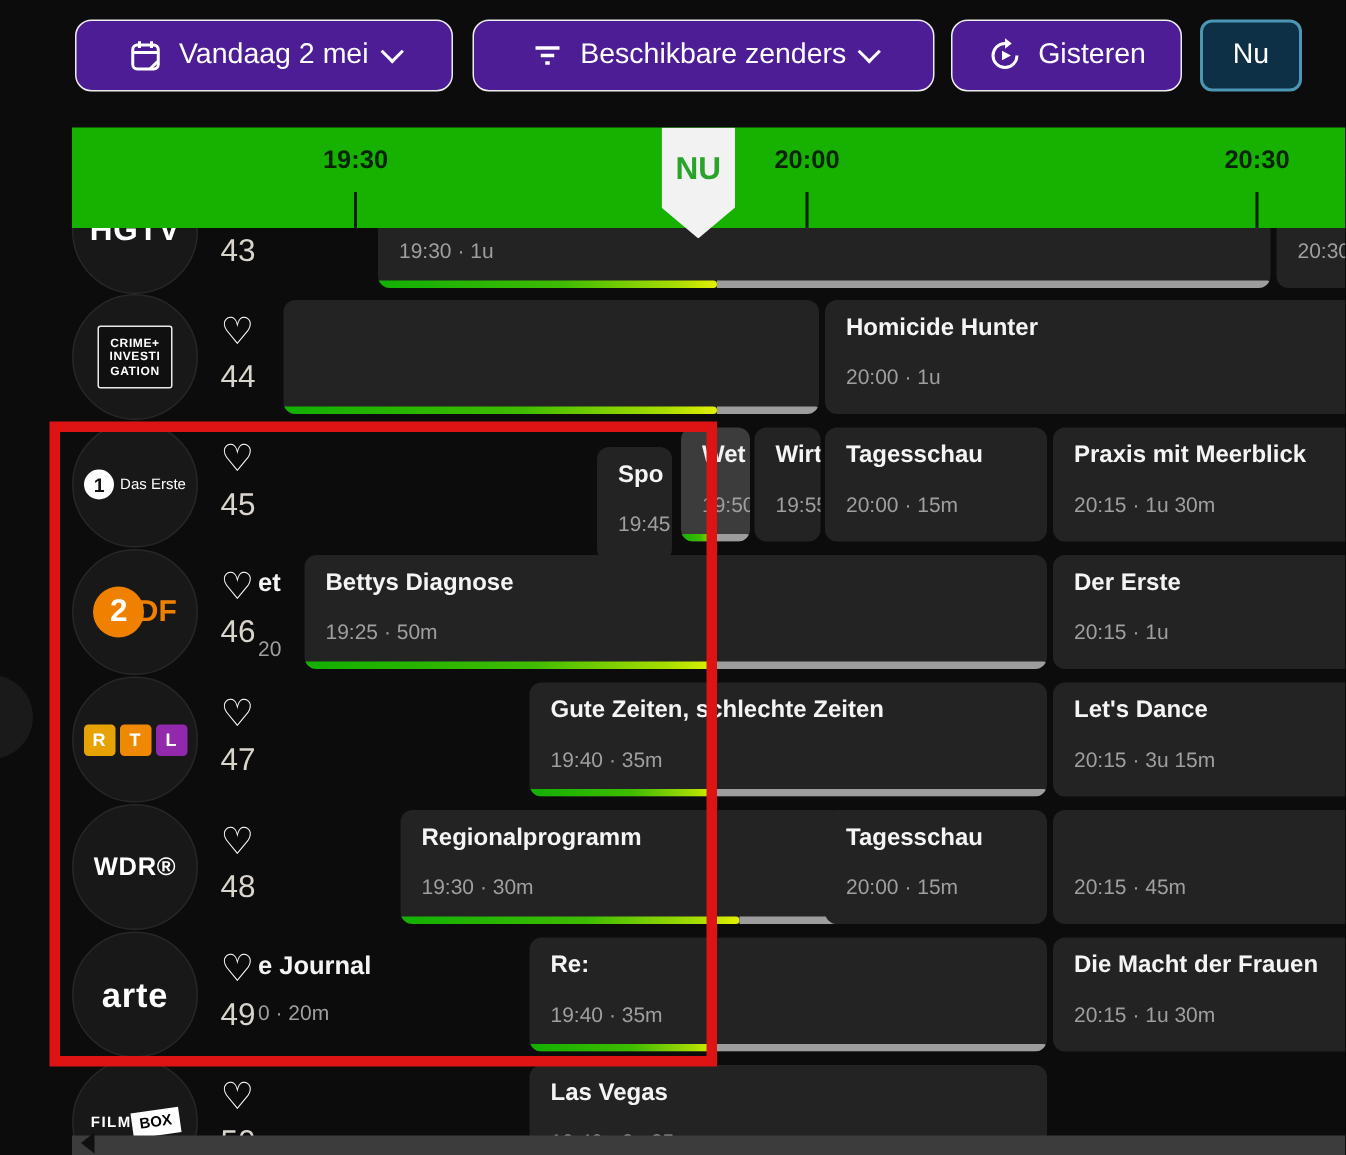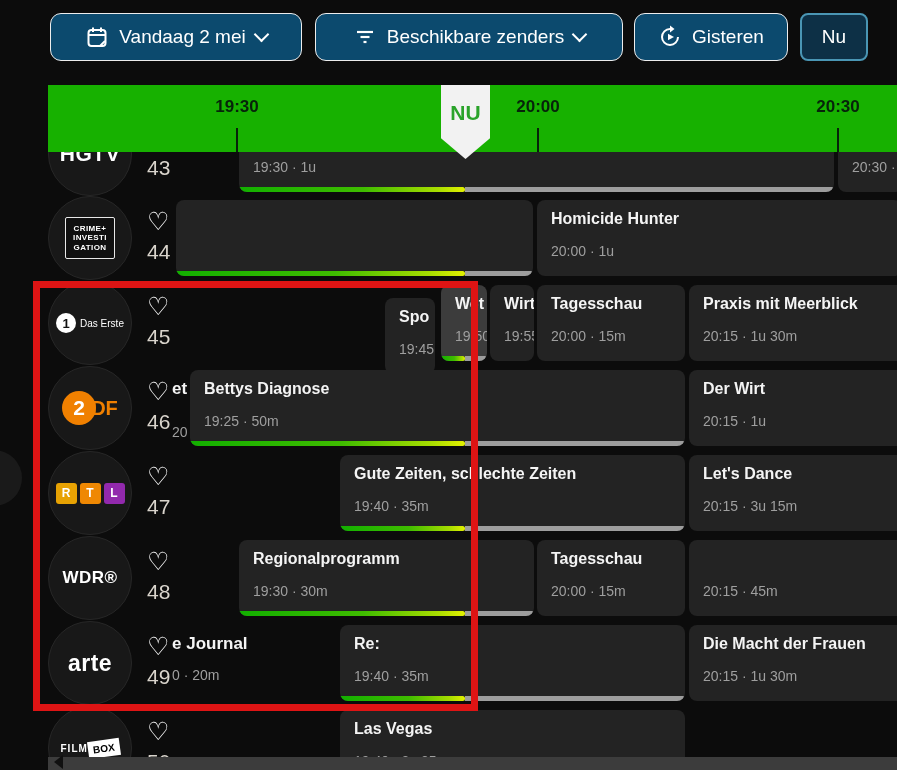--- a/index.html
+++ b/index.html
@@ -1,40 +1,40 @@
 <!DOCTYPE html>
 <html><head>
 <meta charset="utf-8">
 <style>
   html,body{margin:0;padding:0;background:#000;}
   .stage{position:relative;width:897px;height:770px;background:#0c0c0c;overflow:hidden;
          font-family:"Liberation Sans", sans-serif;color:#fff;}
 
   
   .tb{position:absolute;top:13px;height:48px;display:flex;align-items:center;justify-content:center;
-      gap:10px;background:#0c4a6e;border:1.5px solid #ededed;border-radius:11px;color:#fff;
+      gap:10px;background:#4c1d95;border:1.5px solid #ededed;border-radius:11px;color:#fff;
       font-size:19px;font-family:"Liberation Sans",sans-serif;cursor:pointer;box-sizing:border-box;}
   .tb svg{flex:0 0 auto;}
   .chev{width:9px;height:9px;border-right:2.5px solid #fff;border-bottom:2.5px solid #fff;
         transform:rotate(45deg);margin-top:-5px;}
   .tb.nu{background:#0d3046;border:2px solid #4a96b4;border-radius:8px;}
 
   
   .timeline{position:absolute;left:48px;top:85px;width:849px;height:67px;background:#17b100;z-index:3;}
   .tick{position:absolute;top:97px;transform:translateX(-50%);font-size:17px;font-weight:700;
         color:#07230a;z-index:4;}
   .tickline{position:absolute;top:128px;width:2px;height:24px;background:#07230a;z-index:4;}
   .nu-flag{position:absolute;top:85px;height:74px;background:#f2f2f2;z-index:5;
            clip-path:polygon(0 0,100% 0,100% 72%,50% 100%,0 72%);
            display:flex;align-items:flex-start;justify-content:center;}
   .nu-flag span{margin-top:16px;font-size:21px;font-weight:700;color:#2aa32a;}
 
   
   .card{position:absolute;height:76px;background:#232323;border-radius:8px;overflow:hidden;
-        box-sizing:border-box;cursor:pointer;}
+        box-sizing:border-box;cursor:pointer;margin-left:13px;}
   .card.current{background:#3c3c3c;}
   .title{position:absolute;left:14px;top:10px;font-size:16px;font-weight:700;color:#f4f4f4;
          white-space:nowrap;}
   .sub{position:absolute;left:14px;top:43px;font-size:14px;color:#9f9f9f;white-space:nowrap;}
   .bar{position:absolute;left:0;right:0;bottom:0;height:5px;}
   .bar-fill{position:absolute;left:0;top:0;bottom:0;border-radius:0 3px 3px 0;
             background:linear-gradient(90deg,#12b000,#3fbc00 55%,#a8dd00 88%,#e2f000);}
   .bar-rest{position:absolute;top:0;bottom:0;background:#9d9d9d;border-radius:0 3px 3px 0;}
 
   .logo-circle{position:absolute;left:48px;width:84px;height:84px;border-radius:50%;
@@ -196,21 +196,21 @@
       <div>
         <div class="card" style="left: 190px; top: 370px; width: 495px;">
           <span class="title">Bettys Diagnose</span>
           <span class="sub">19:25 · 50m</span>
           <div class="bar">
             <div class="bar-fill" style="width: 275px;"></div>
             <div class="bar-rest" style="left: 275px; right: 0px;"></div>
           </div>
         </div>
         <div class="card" style="left: 689px; top: 370px; width: 215px;">
-          <span class="title">Der Wirt</span>
+          <span class="title">Der Erste</span>
           <span class="sub">20:15 · 1u</span>
         </div>
         <div class="logo-circle" style="top: 366px;">
           <div class="lg-zdf">
             <span class="two">2</span>
             <span class="df">DF</span>
           </div>
         </div>
         <span class="heart" style="top: 379px;">♡</span>
         <span class="chnum" style="top: 410px;">46</span>
@@ -234,21 +234,21 @@
           <div class="lg-rtl">
             <span style="background: rgb(231, 162, 3);">R</span>
             <span style="background: rgb(239, 136, 3);">T</span>
             <span style="background: rgb(146, 41, 173);">L</span>
           </div>
         </div>
         <span class="heart" style="top: 464px;">♡</span>
         <span class="chnum" style="top: 495px;">47</span>
       </div>
       <div>
-        <div class="card" style="left: 239px; top: 540px; width: 295px;">
+        <div class="card" style="left: 254px; top: 540px; width: 295px;">
           <span class="title">Regionalprogramm</span>
           <span class="sub">19:30 · 30m</span>
           <div class="bar">
             <div class="bar-fill" style="width: 226px;"></div>
             <div class="bar-rest" style="left: 226px; right: 0px;"></div>
           </div>
         </div>
         <div class="card" style="left: 537px; top: 540px; width: 148px;">
           <span class="title">Tagesschau</span>
           <span class="sub">20:00 · 15m</span>

